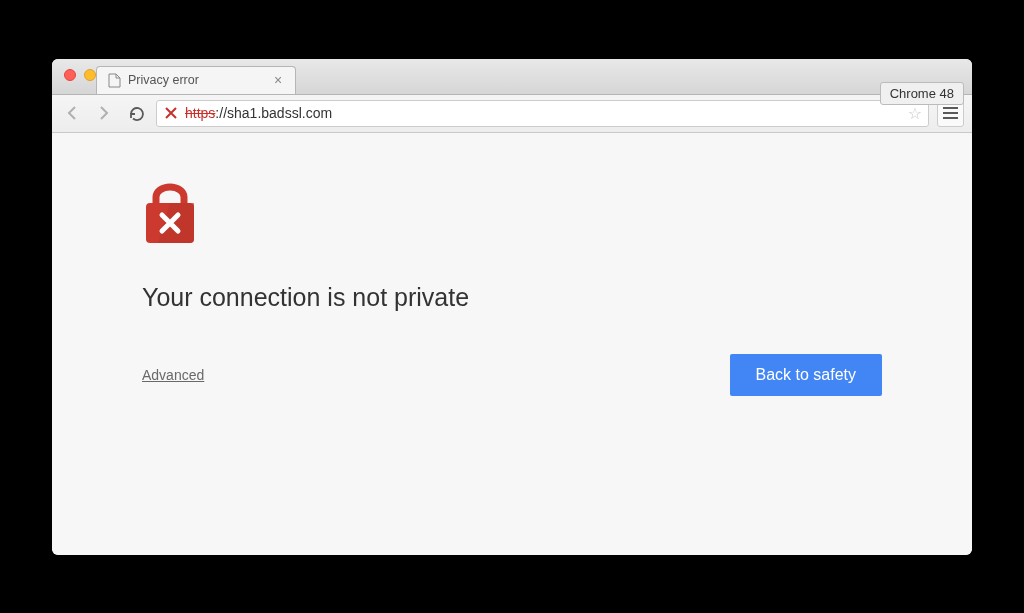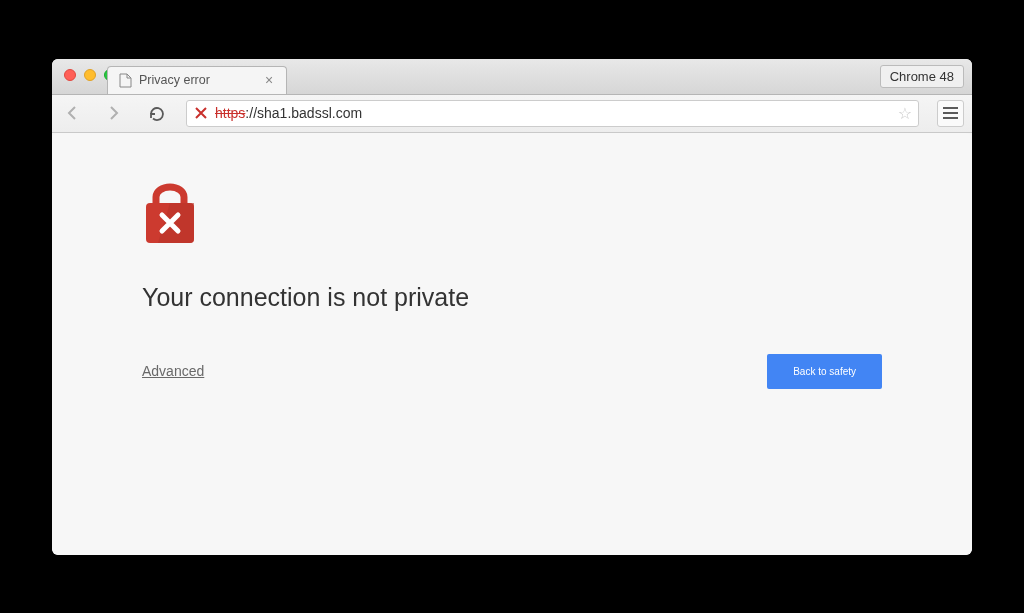--- a/index.html
+++ b/index.html
@@ -38,63 +38,63 @@
       display: flex;
       gap: 8px;
     }
     .light {
       width: 12px; height: 12px; border-radius: 50%;
     }
     .light.red { background: #ff5f57; border: 0.5px solid #e1483f; }
     .light.yellow { background: #ffbd2e; border: 0.5px solid #e0a127; }
     .light.green { background: #28c940; border: 0.5px solid #1fa833; }
     .tab {
-      margin-left: 55px;
+      margin-left: 44px;
       height: 28px;
       background: #f5f5f5;
       border: 1px solid #b5b5b5;
       border-bottom: none;
       border-radius: 4px 4px 0 0;
       display: flex;
       align-items: center;
       padding: 0 10px;
       font-size: 12.5px;
       color: #555;
-      width: 180px;
+      width: 200px;
       position: relative;
     }
     .tab-icon {
       width: 14px; height: 14px; margin-right: 7px;
       display: flex; align-items: center; justify-content: center;
     }
     .tab-title { flex: 1; white-space: nowrap; overflow: hidden; text-overflow: ellipsis; }
     .tab-close {
       font-size: 14px; color: #888; cursor: pointer;
       width: 14px; height: 14px; display: flex; align-items: center; justify-content: center;
     }
     .version-badge {
       position: absolute;
       right: 8px;
-      top: 6px;
+      top: 23px;
       background: #f0f0f0;
       border: 1px solid #bbb;
       border-radius: 3px;
       padding: 3px 9px;
       font-size: 13px;
       color: #333;
     }
     
     .toolbar {
       height: 38px;
       background: linear-gradient(#f5f5f5, #ededed);
       border-bottom: 1px solid #c9c9c9;
       display: flex;
       align-items: center;
       padding: 0 8px;
-      gap: 18px;
+      gap: 8px;
     }
     .nav-btn {
       width: 24px; height: 24px;
       display: flex; align-items: center; justify-content: center;
       color: #b0b0b0;
       cursor: pointer;
     }
     .nav-btn.enabled { color: #5a5a5a; }
     .omnibox {
       flex: 1;
@@ -163,21 +163,21 @@
       color: #696969;
       font-size: 14px;
       text-decoration: underline;
       cursor: pointer;
     }
     .safety-btn {
       background: #4285f4;
       color: #fff;
       border: none;
       padding: 12px 26px;
-      font-size: 10px;
+      font-size: 16px;
       border-radius: 2px;
       cursor: pointer;
     }
   </style>
 </head>
 <body>
 
 <div class="window">
 
   <div class="titlebar">

